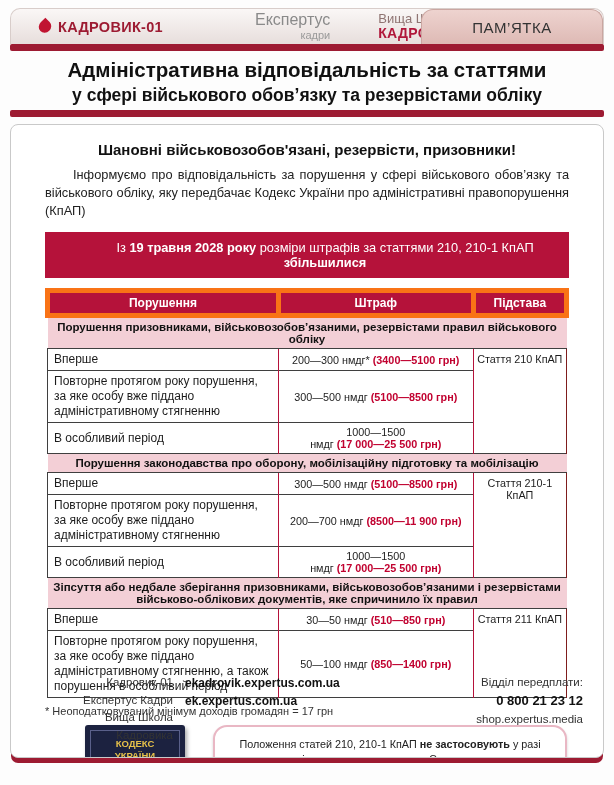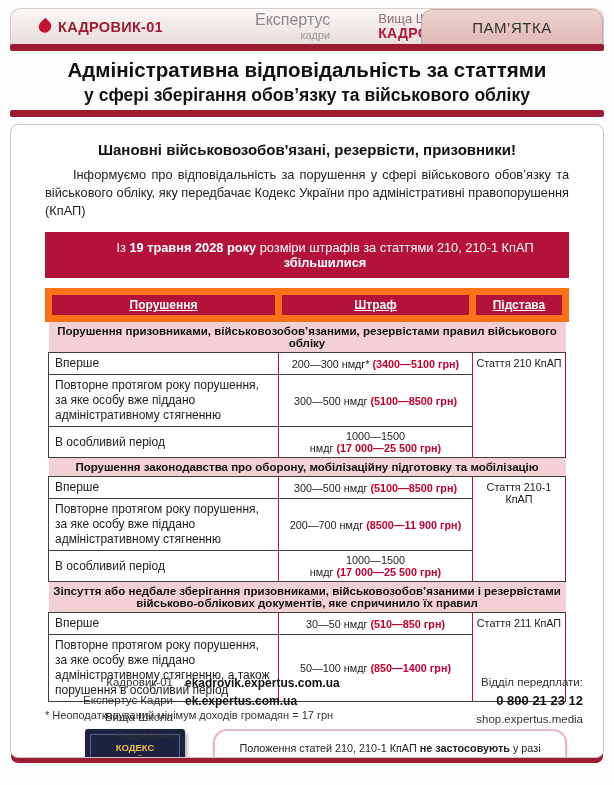--- a/index.html
+++ b/index.html
@@ -78,21 +78,21 @@
   .excl-bar { width: 9px; height: 28px; background: #e18fa4; border-radius: 4px; }
   .excl-dot { width: 10px; height: 10px; background: #e18fa4; border-radius: 50%; margin-top: 4px; }
 
   
   table.rules { width: 100%; border-collapse: collapse; margin-top: 10px; table-layout: fixed; }
   table.rules col.c1 { width: 44.5%; }
   table.rules col.c2 { width: 37.5%; }
   table.rules col.c3 { width: 18%; }
   table.rules th {
     background: #b5123a; color: #fff; font-size: 12px; font-weight: bold;
-    padding: 3px 2px; border: 7px solid #f97316; text-decoration: underline;
+    padding: 3px 2px; border: 5px solid #f97316;
   }
   td.section-row {
     background: #f3cfd6; font-weight: bold; font-size: 11.5px; color: #111;
     text-align: center; padding: 3px 2px;
     border-top: 1px solid #3f3f3f; border-bottom: 1px solid #3f3f3f;
   }
   td.v {
     font-size: 12px; padding: 3px 6px; color: #1c1c1c; line-height: 1.25;
     border-top: 1px solid #3f3f3f; border-right: 1px solid #b5123a;
     border-left: 1px solid #3f3f3f;
@@ -159,21 +159,21 @@
   <div class="brand3">
     <div class="brand3-l1">Вища ШКОЛА</div>
     <div class="brand3-l2">КАДРОВИКА</div>
   </div>
   <div class="tab">ПАМ’ЯТКА</div>
 </div>
 <div class="header-redline"></div>
 
 <div class="doc-title">
   <div class="t1">Адміністративна відповідальність за статтями</div>
-  <div class="t2">у сфері зберігання обов’язку та військового обліку</div>
+  <div class="t2">у сфері військового обов’язку та резервістами обліку</div>
 </div>
 <div class="title-redbar"></div>
 
 <div class="card">
 
   <div class="greeting">Шановні військовозобов'язані, резервісти, призовники!</div>
 
   <p class="intro">Інформуємо про відповідальність за порушення у сфері військового обов’язку та військового обліку, яку передбачає Кодекс України про адміністративні правопорушення (КпАП)</p>
 
   <div class="alert">

